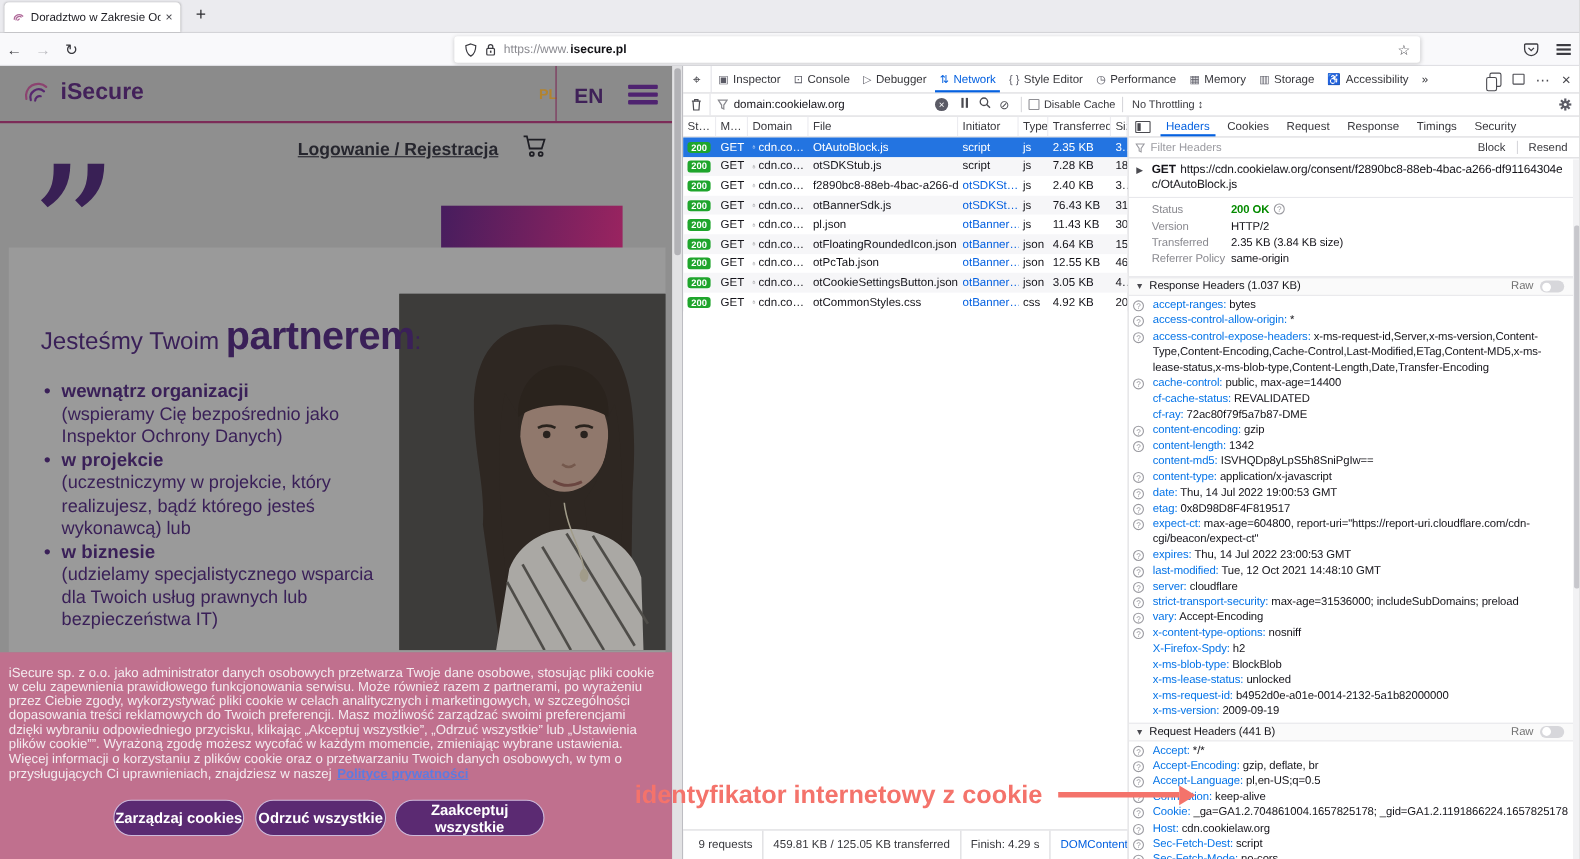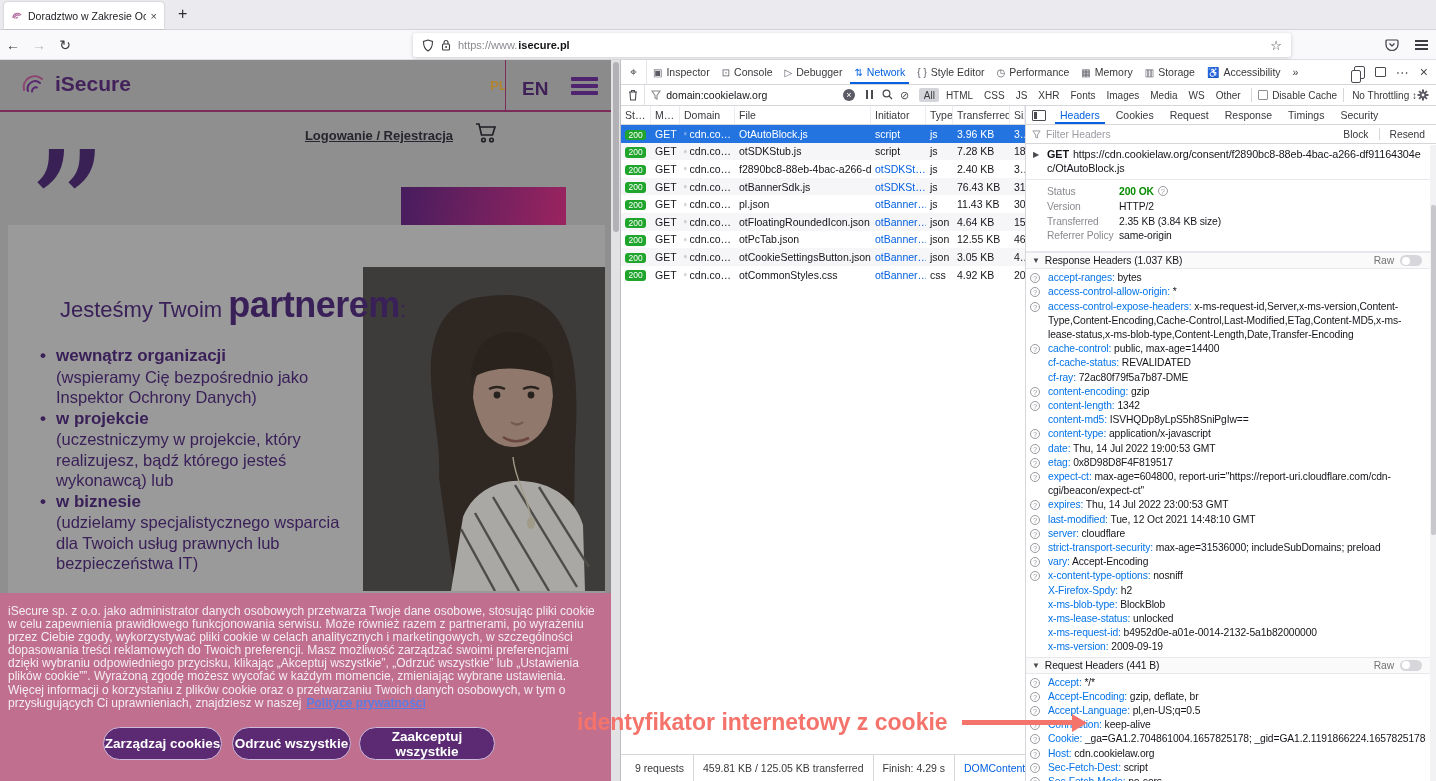--- a/index.html
+++ b/index.html
@@ -29,27 +29,27 @@
   .page { position:relative; width:620px; height:721px; background:#8f8f8f; overflow:hidden; }
   .site-header { position:absolute; left:0; top:0; width:611px; height:52px; background:#8b8b8b; border-bottom:2px solid #7c2c58; }
   .logo { position:absolute; left:20px; top:10px; display:flex; align-items:center; gap:7px; }
   .logo-text { font-size:21px; font-weight:700; color:#43215a; }
   .lang-pl { position:absolute; left:470px; top:18px; font-size:13px; font-weight:700; color:#b2832f;margin-left:20px; }
   .lang-sep { position:absolute; left:505px; top:0; width:1px; height:50px; background:#7c2c58; }
   .lang-en { position:absolute; left:522px; top:18px; font-size:19px; font-weight:700; color:#3f2158; }
   .hamburger { position:absolute; left:571px; top:14px; }
   .hamburger span { display:block; width:27px; height:3.6px; background:#4f2370; margin:3.4px 0; border-radius:1px; }
   .subheader { position:absolute; left:0; top:54px; width:611px; height:36px; }
-  .login-link { position:absolute; right:158px; top:14px; font-size:13px; font-weight:700; color:#26262e; text-decoration:underline;margin-left:28px; }
+  .login-link { position:absolute; right:158px; top:14px; font-size:16px; font-weight:700; color:#26262e; text-decoration:underline;margin-left:28px; }
   .cart { position:absolute; right:112px; top:8px; }
   .quote-mark { position:absolute; left:26px; top:70px; font-size:160px; line-height:1; color:#392055; font-family:"DejaVu Serif", serif; }
   .grad-rect { position:absolute; left:401px; top:127px; width:165px; height:81px; background:linear-gradient(100deg,#471d5e,#9e2460); }
   .hero-card { position:absolute; left:8px; top:165px; width:597px; height:368px; background:#9a9a9a; }
   .photo { position:absolute; left:363px; top:207px; width:242px; height:324px; background:#3b3a38; overflow:hidden; }
-  .heading { position:absolute; left:37px; top:224px; color:#3a2058; white-space:nowrap;margin-left:23px; }
+  .heading { position:absolute; left:37px; top:224px; color:#3a2058; white-space:nowrap; }
   .heading .pre { font-size:22px; font-weight:500; }
   .heading .emph { font-size:36px; font-weight:800; letter-spacing:-0.5px; }
   .heading .colon { font-size:22px; }
   .bullets { position:absolute; left:40px; top:286px; width:310px; color:#3a2058; list-style:none; }
   .bullets li { position:relative; padding-left:16px; margin-bottom:1px; }
   .bullets li::before { content:"•"; position:absolute; left:0; top:0; font-size:17px; font-weight:700; }
   .b-title { font-size:17px; font-weight:700; line-height:20.5px; }
   .b-desc { font-size:16.5px; line-height:20.5px; }
   .banner { position:absolute; left:0; top:533px; width:611px; height:188px; background:#c0708e; }
   .banner-text { padding:12px 12px 0 8px; font-size:12px; line-height:13.1px; color:#f4ecf0; }
@@ -93,21 +93,21 @@
 
   .dt-body { display:flex; height:675px; }
   .req-pane { width:405px; display:flex; flex-direction:column; border-right:1px solid #d7d7db; overflow:hidden; }
   .net-grid { display:grid; grid-template-columns:30px 29px 55px 136px 55px 27px 57px 1fr; align-items:center; }
   .net-head { height:19px; border-bottom:1px solid #d7d7db; color:#38383d; font-size:10.5px; }
   .net-head .cell { border-right:1px solid #ececf0; align-self:stretch; display:flex; align-items:center; }
   .cell { padding:0 4px; white-space:nowrap; overflow:hidden; font-size:10.5px; }
   .net-row { height:17.6px; }
   .net-row.alt { background:#f6f6f8; }
   .net-row.sel { background:#2374e1; color:#fff; }
-  .badge { display:inline-block; background:#1fa52c; color:#fff; font-weight:400; font-size:8.5px; border-radius:3px; padding:1px 3.5px; line-height:1;text-align:center; }
+  .badge { display:inline-block; background:#1fa52c; color:#fff; font-weight:700; font-size:8.5px; border-radius:3px; padding:1px 3.5px; line-height:1;text-align:center; }
   .dom-cell { display:flex; align-items:center; gap:3px; }
   .init-link { color:#0561e0; }
   .req-rest { flex:1; background:#fff; }
   .req-status { height:27px; border-top:1px solid #d7d7db; display:flex; align-items:center; font-size:10.5px; color:#38383d; white-space:nowrap; overflow:hidden; padding-left:8px; }
   .st-sep { width:1px; height:26px; background:#d7d7db; margin:0 9px; flex:0 0 auto; }
   .st-blue { color:#0561e0; }
 
   .hdr-pane { flex:1; position:relative; overflow:hidden; font-size:10.3px; }
   .hdr-tabs { height:19px; display:flex; align-items:center; border-bottom:1px solid #d7d7db; font-size:10.5px; color:#38383d; }
   .pane-toggle { width:14px; height:11px; border:1.2px solid #4a4a50; border-radius:1px; margin:0 6px 0 6px; position:relative; }
@@ -361,32 +361,20 @@
           <span class="clear-btn">×</span>
         </div>
         <span class="tb-ico pause-ico"><span></span><span></span></span>
         <span class="tb-ico">
           <svg width="11" height="11" viewBox="0 0 11 11">
               <circle cx="4.5" cy="4.5" r="3.4" fill="none" stroke="#4a4a50" stroke-width="1.2"></circle>
               <path d="M7 7 L10 10" stroke="#4a4a50" stroke-width="1.3"></path>
             </svg>
         </span>
         <span class="tb-ico">⊘</span>
-        <div class="chips" id="chips">
-            <span class="chip sel">All</span>
-            <span class="chip">HTML</span>
-            <span class="chip">CSS</span>
-            <span class="chip">JS</span>
-            <span class="chip">XHR</span>
-            <span class="chip">Fonts</span>
-            <span class="chip">Images</span>
-            <span class="chip">Media</span>
-            <span class="chip">WS</span>
-            <span class="chip">Other</span>
-          </div>
         <span class="vsep"></span>
         <span class="cache-box">
             <span class="checkbox"></span>
             <span>Disable Cache</span>
           </span>
         <span class="vsep"></span>
         <span class="throttle"><span>No Throttling</span> ↕</span>
         <span class="gearwrap">
           <svg width="12" height="12" viewBox="0 0 12 12">
               <g fill="#5b5b66">
@@ -420,21 +408,21 @@
                 <span class="cell dom-cell">
                   <svg width="7" height="9" viewBox="0 0 10 12">
                     <rect x="1.5" y="5" width="7" height="6" rx="1" fill="none" stroke="#fff" stroke-width="1.4"></rect>
                     <path d="M3 5 V3.5 A2 2 0 0 1 7 3.5 V5" fill="none" stroke="#fff" stroke-width="1.4"></path>
                   </svg>
                   <span>cdn.co…</span>
                 </span>
                 <span class="cell">OtAutoBlock.js</span>
                 <span class="cell">script</span>
                 <span class="cell">js</span>
-                <span class="cell">3.96 KB</span>
+                <span class="cell">2.35 KB</span>
                 <span class="cell">3…</span>
               </div>
               <div class="net-grid net-row alt">
                 <span class="cell"><span class="badge">200</span></span>
                 <span class="cell">GET</span>
                 <span class="cell dom-cell">
                   <svg width="7" height="9" viewBox="0 0 10 12">
                     <rect x="1.5" y="5" width="7" height="6" rx="1" fill="none" stroke="#8a8a90" stroke-width="1.4"></rect>
                     <path d="M3 5 V3.5 A2 2 0 0 1 7 3.5 V5" fill="none" stroke="#8a8a90" stroke-width="1.4"></path>
                   </svg>

